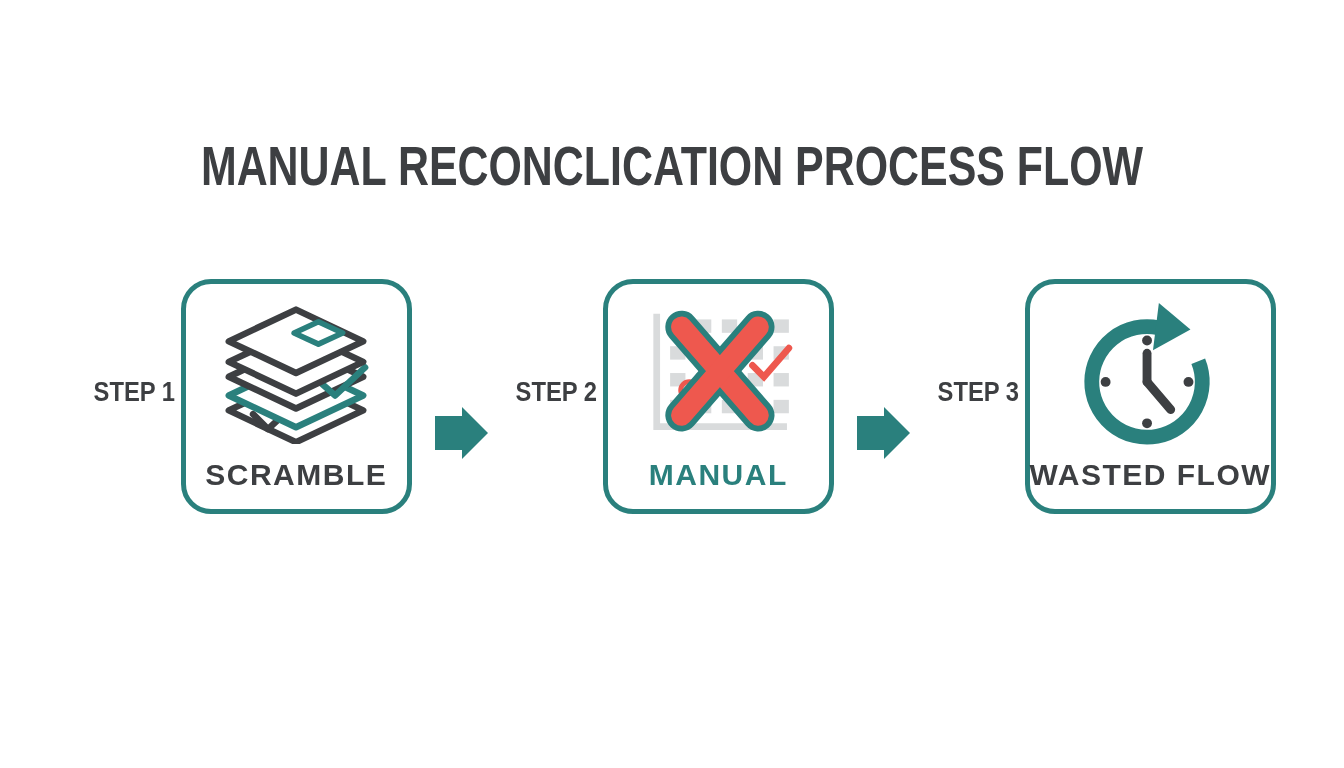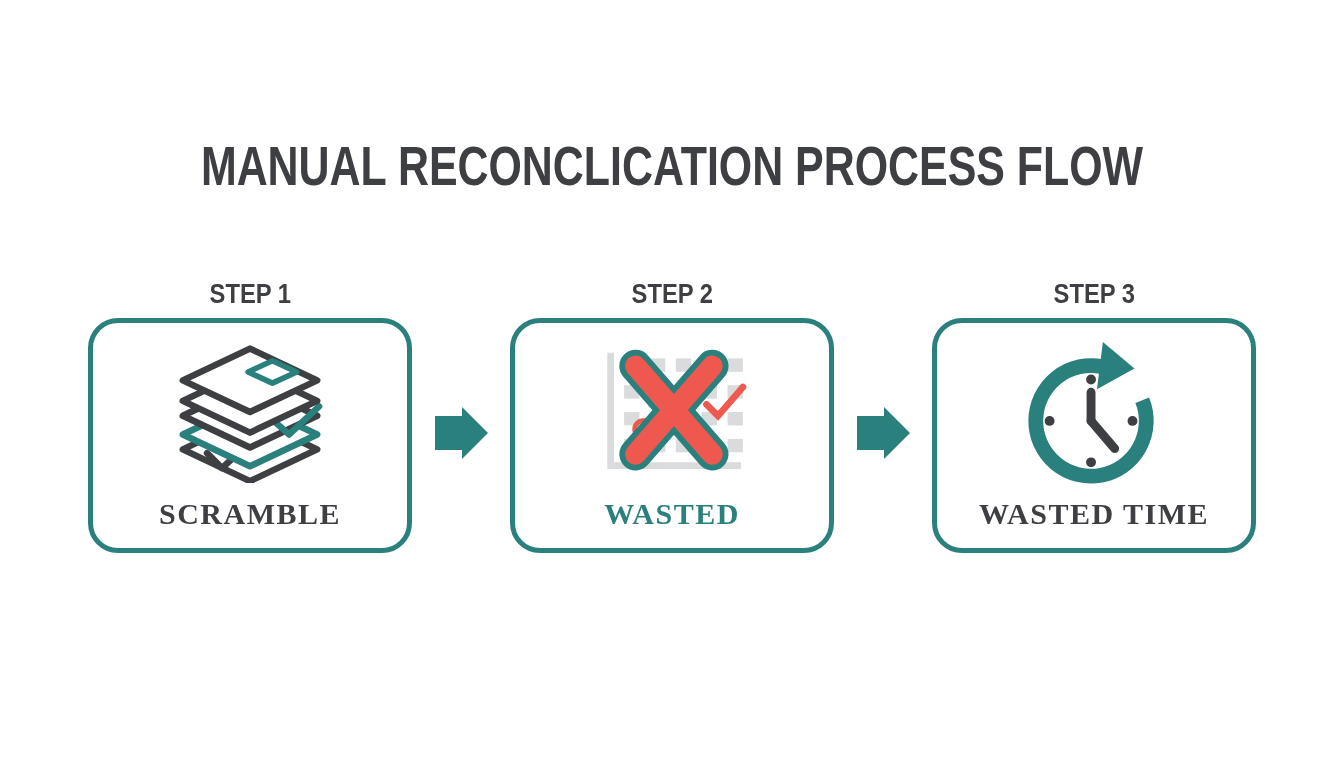--- a/index.html
+++ b/index.html
@@ -34,21 +34,21 @@
     top: 279px;
     left: 0;
     width: 100%;
     display: flex;
     justify-content: center;
     align-items: flex-start;
   }
   .step {
     width: 324px;
     display: flex;
-    flex-direction: column;
+    flex-direction: row;
     align-items: center;
   }
   .step-label {
     height: 30px;
     line-height: 30px;
     font-size: 27px;
     font-weight: 700;
     color: var(--dark-text, #3d3f42);
     transform: scaleX(0.88);
     transform-origin: 50% 50%;
@@ -74,21 +74,20 @@
     align-items: center;
     justify-content: center;
   }
   .caption {
     margin-top: 14px;
     font-size: 30px;
     font-weight: 700;
     letter-spacing: 1.5px;
     color: var(--dark-text, #3d3f42);
     white-space: nowrap;
-    font-family: Liberation Serif, serif;
   }
   .caption--teal { color: var(--teal, #2a807d); }
   .flow-arrow {
     position: relative;
     width: 52px;
     height: 52px;
     margin: 128px 23px 0 23px;
     flex: 0 0 auto;
   }
   .flow-arrow .tail {
@@ -182,21 +181,21 @@
             <circle class="ln-red" cx="50" cy="88" r="9" stroke-width="5"></circle>
             <polyline class="ln-red" points="116,62 128,74 154,44" stroke-width="7" stroke-linecap="round"></polyline>
             <g stroke-linecap="round">
               <line class="ln-teal" x1="42" y1="22" x2="122" y2="114" stroke-width="34"></line>
               <line class="ln-teal" x1="122" y1="22" x2="42" y2="114" stroke-width="34"></line>
               <line class="ln-red" x1="42" y1="22" x2="122" y2="114" stroke-width="22"></line>
               <line class="ln-red" x1="122" y1="22" x2="42" y2="114" stroke-width="22"></line>
             </g>
           </svg>
         </div>
-        <div class="caption caption--teal">WASTED</div>
+        <div class="caption caption--teal">MANUAL</div>
       </div>
     </div>
 
     <div class="flow-arrow">
       <div class="tail"></div>
       <div class="head"></div>
     </div>
 
     <div class="step">
       <div class="step-label">STEP 3</div>
@@ -210,18 +209,18 @@
               <circle cx="114" cy="84" r="5"></circle>
               <circle cx="72" cy="126" r="5"></circle>
               <circle cx="30" cy="84" r="5"></circle>
             </g>
             <g class="ln-dark" stroke-width="9" stroke-linecap="round">
               <line x1="72" y1="84" x2="72" y2="55"></line>
               <line x1="72" y1="84" x2="96" y2="112"></line>
             </g>
           </svg>
         </div>
-        <div class="caption">WASTED TIME</div>
+        <div class="caption">WASTED FLOW</div>
       </div>
     </div>
 
   </div>
 </div>
 
 </body></html>

